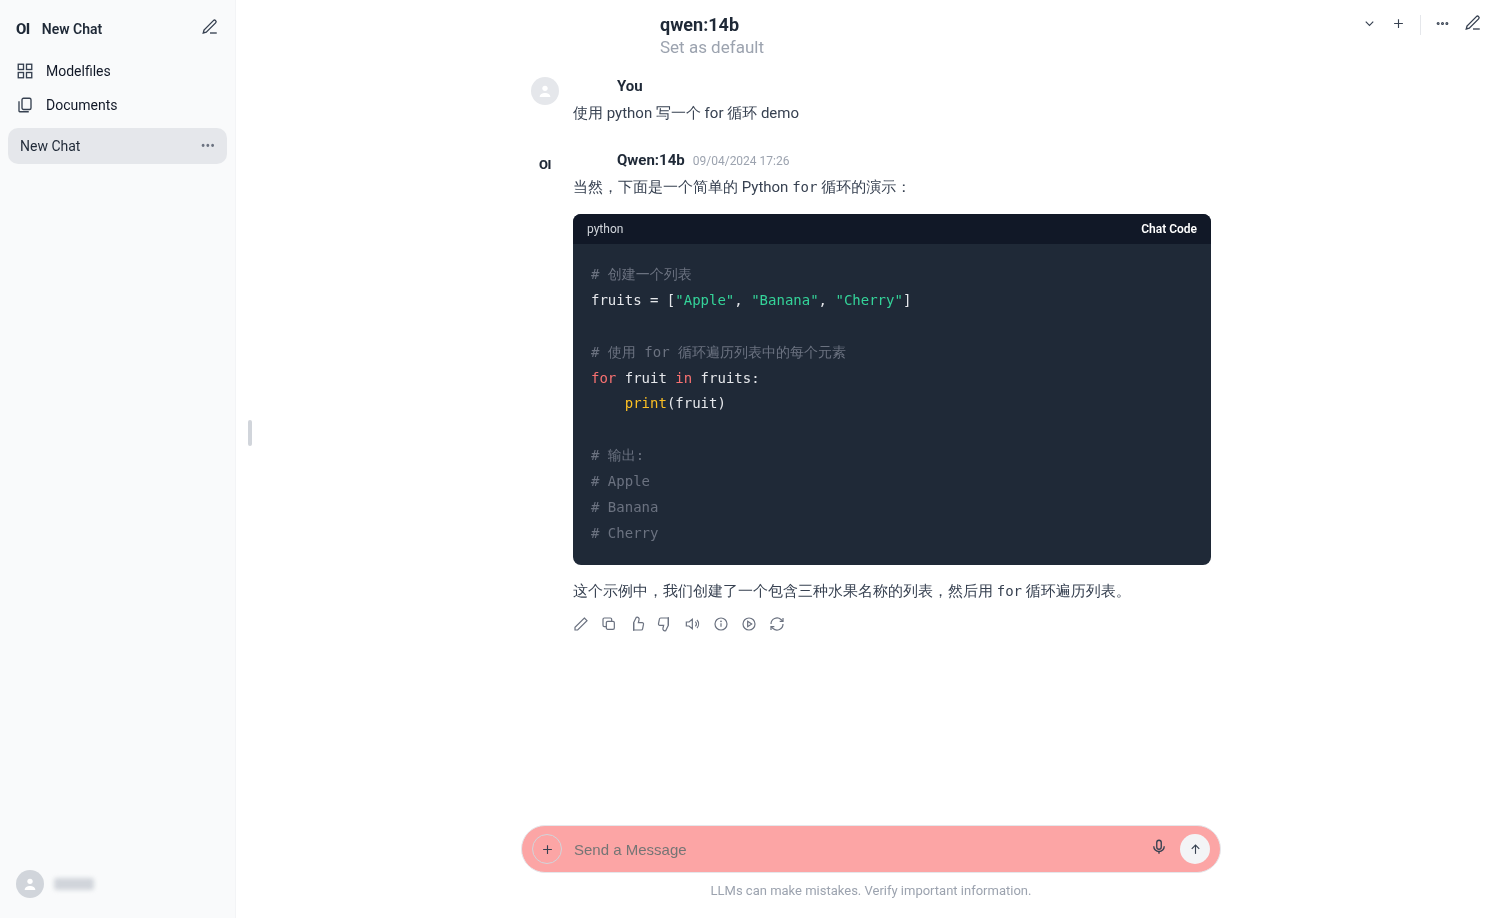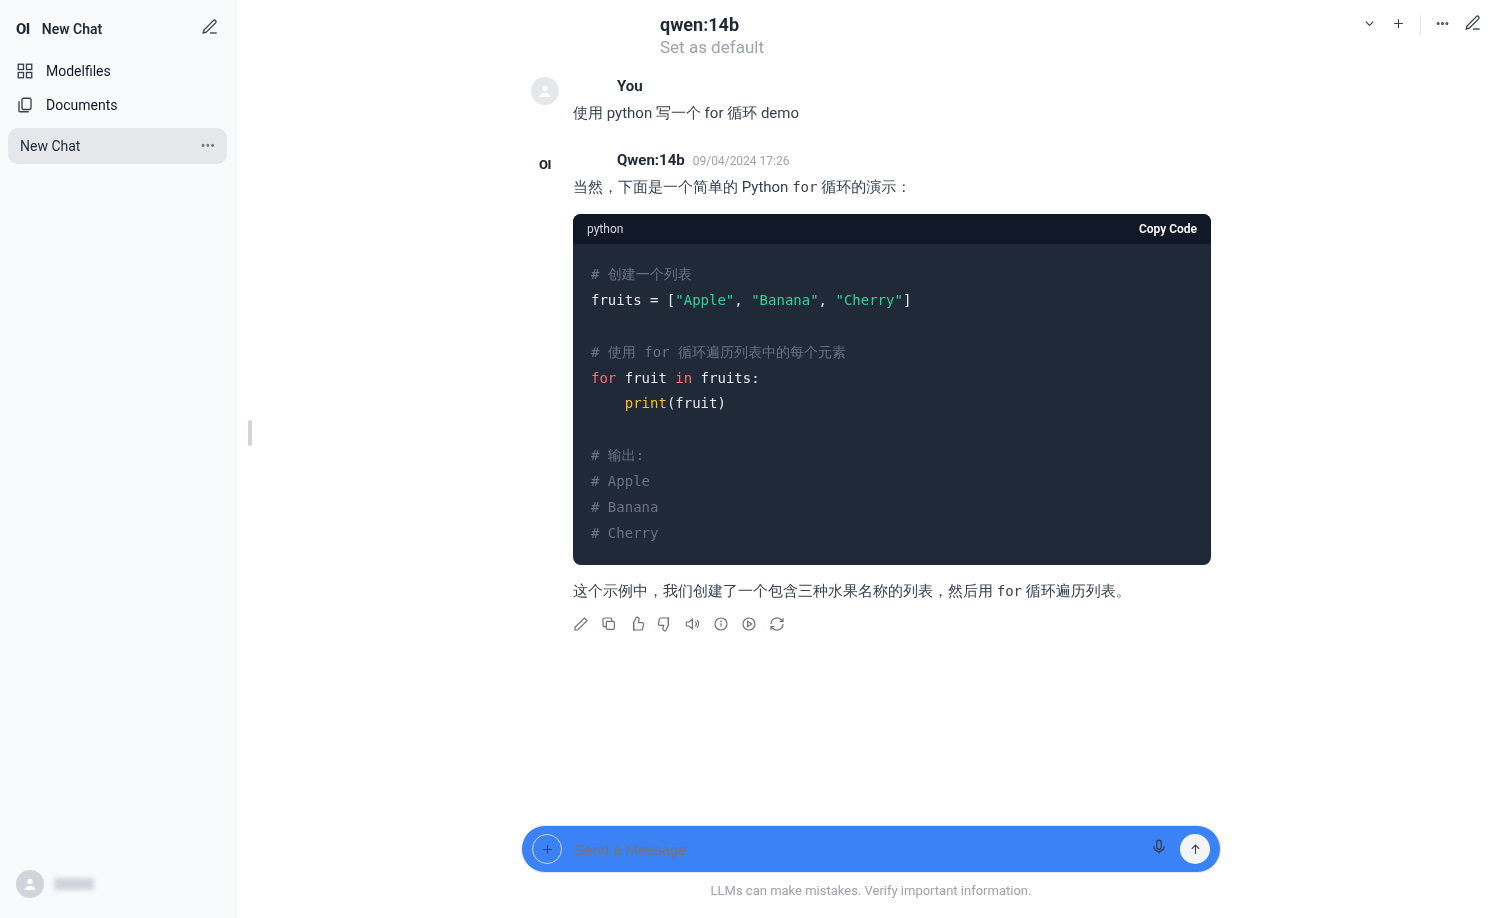--- a/index.html
+++ b/index.html
@@ -42,21 +42,21 @@
 .codebar { display: flex; justify-content: space-between; align-items: center; background: #111827; padding: 8px 14px; font-size: 12px; color: #d1d5db; }
 .copybtn { color: #fff; font-size: 12px; cursor: pointer; font-weight: 600; }
 .codebody { padding: 18px 18px; font-family: ui-monospace, Menlo, Consolas, monospace; font-size: 14px; line-height: 1.85; white-space: pre; color: #e5e7eb; overflow-x: auto; }
 .c-comment { color: #6b7280; }
 .c-str { color: #34d399; }
 .c-kw { color: #f87171; }
 .c-fn { color: #fbbf24; }
 .actions { display: flex; gap: 12px; margin-top: 12px; color: #6b7280; }
 .actions svg { width: 16px; height: 16px; cursor: pointer; }
 .input-area { position: absolute; bottom: 20px; left: 0; right: 0; display: flex; flex-direction: column; align-items: center; }
-.input-box { width: 700px; display: flex; align-items: center; gap: 12px; border: 1px solid #e5e7eb; border-radius: 24px; padding: 8px 10px; background: #3b82f6; justify-content: space-between; }
+.input-box { width: 700px; display: flex; align-items: center; gap: 12px; border: 1px solid #e5e7eb; border-radius: 24px; padding: 8px 10px; background: #fca5a5; justify-content: space-between; }
 .plus-btn { width: 30px; height: 30px; border-radius: 50%; border: 1px solid #d1d5db; display: flex; align-items: center; justify-content: center; cursor: pointer; }
 .input-box input { flex: 1; border: none; outline: none; font-size: 15px; background: transparent; }
 .send-btn { width: 30px; height: 30px; border-radius: 50%; background: #f3f4f6; display: flex; align-items: center; justify-content: center; cursor: pointer; }
 .footer-text { font-size: 13px; color: #9ca3af; margin-top: 10px; }
 .icon { width: 18px; height: 18px; stroke: #374151; stroke-width: 1.8; fill: none; flex-shrink: 0; }
 .icon-sm { width: 15px; height: 15px; }
 </style>
 </head>
 <body>
 
@@ -163,21 +163,21 @@
             <span class="msg-author">Qwen:14b</span>
             <span class="msg-time">09/04/2024 17:26</span>
           </div>
           <div class="msg-text">
             <span>当然，下面是一个简单的 Python </span><span class="mono">for</span><span> 循环的演示：</span>
           </div>
 
           <div class="codeblock">
             <div class="codebar">
               <span>python</span>
-              <span class="copybtn">Copy Code</span>
+              <span class="copybtn">Chat Code</span>
             </div>
             <div class="codebody"><span class="c-comment"># 创建一个列表</span>
 <span>fruits = [</span><span class="c-str">"Apple"</span>, <span class="c-str">"Banana"</span>, <span class="c-str">"Cherry"</span><span>]</span>
 
 <span class="c-comment"><span># 使用 </span><span>for</span><span> 循环遍历列表中的每个元素</span></span>
 <span class="c-kw">for</span><span> fruit </span><span class="c-kw">in</span><span> fruits:</span>
 <span>    </span><span class="c-fn">print</span><span>(fruit)</span>
 
 <span class="c-comment"># 输出:</span>
 <span class="c-comment"># Apple</span>

